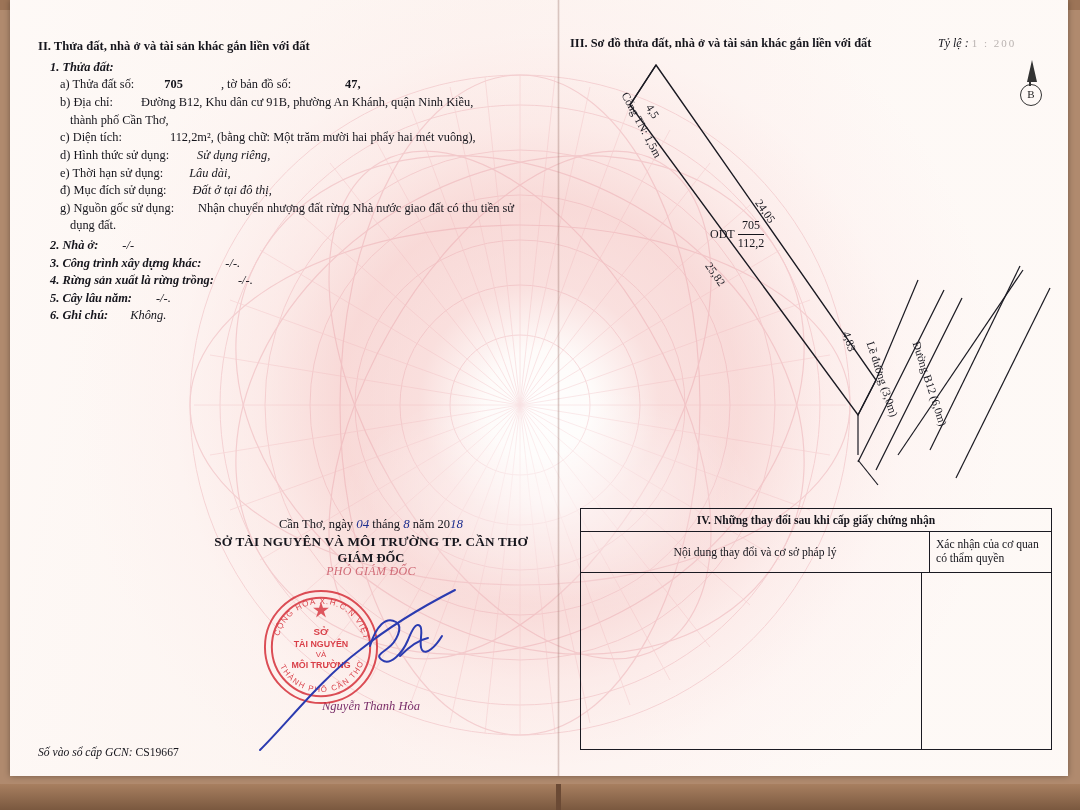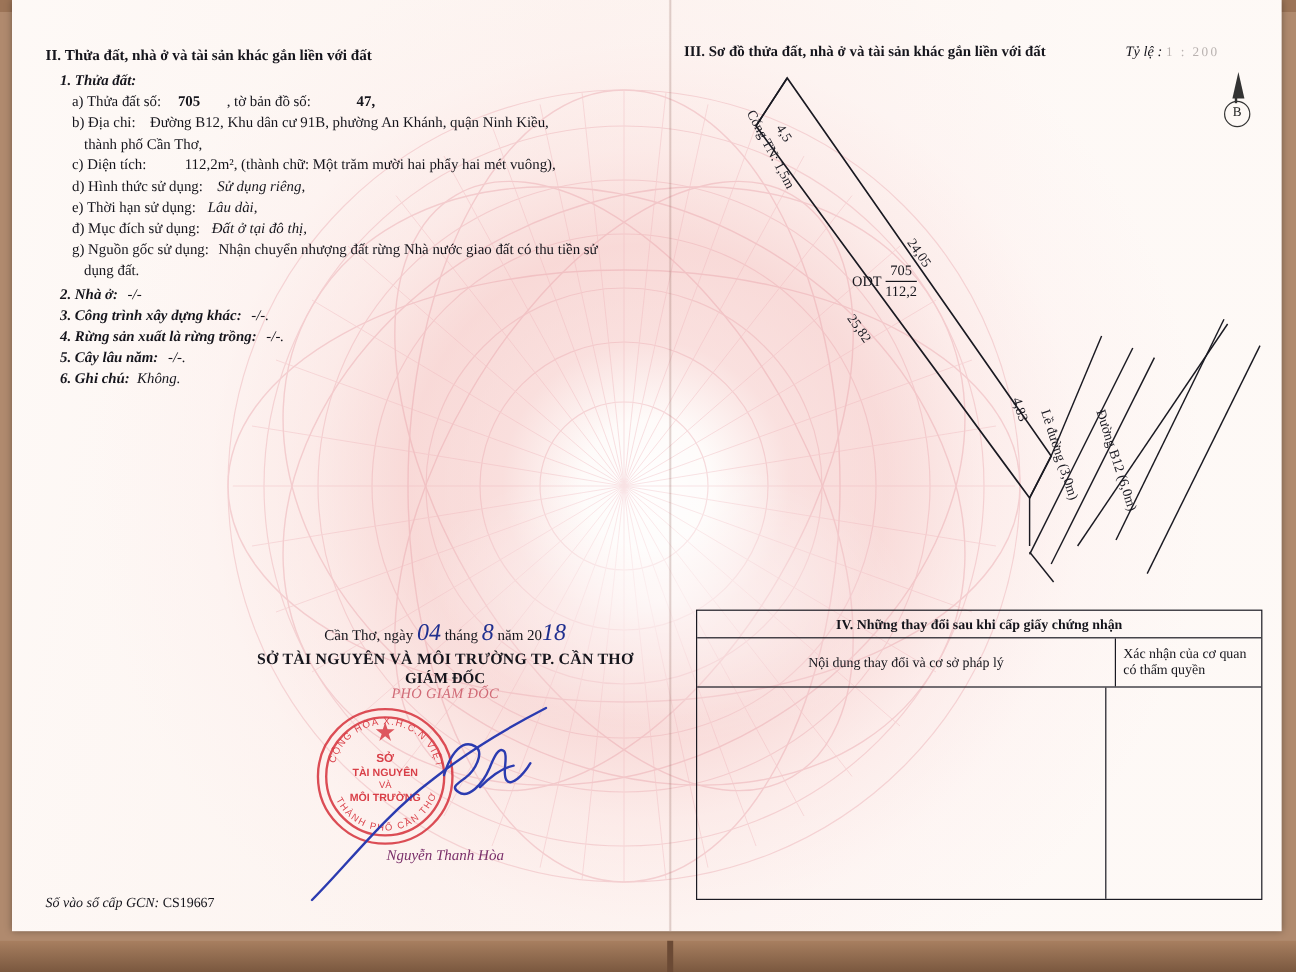--- a/index.html
+++ b/index.html
@@ -47,21 +47,21 @@
      background:linear-gradient(to bottom,#a87f60,#7a583f);}
   .wood-seam{position:absolute;left:408px;top:0;width:4px;height:10px;background:#5d4130;}
   .wood-seam2{position:absolute;left:556px;top:784px;width:5px;height:26px;background:#6b4a35;}
 
   
   .secII{position:absolute;left:28px;top:38px;width:510px;font-size:12.4px;color:#15151c;line-height:1.42;}
   .h2{font-weight:bold;font-size:12.6px;margin-bottom:3px;}
   .it{font-style:italic;}
   .lv1{margin-left:12px;}
   .lv2{margin-left:22px;}
-  .row{display:flex;}
+  .row{display:flex;gap:16px;}
   .lbl{white-space:nowrap;}
   .val{margin-left:6px;}
   .num-bold{font-weight:bold;}
 
   
   .secIII{position:absolute;left:560px;top:36px;width:480px;}
   .secIII .title{font-weight:bold;font-size:12.4px;color:#15151c;}
   .tyle{position:absolute;left:928px;top:36px;font-size:12px;font-style:italic;color:#15151c;}
   .tyle .faint{color:#b9b2b0;font-style:normal;letter-spacing:2px;font-size:11px;}
 
@@ -92,21 +92,21 @@
   .tbl .sub{display:flex;height:40px;border-bottom:1px solid #1a1a22;}
   .tbl .c1{width:340px;border-right:1px solid #1a1a22;display:flex;align-items:center;justify-content:center;text-align:center;padding:0 4px;}
   .tbl .c2{flex:1;display:flex;align-items:center;padding:2px 6px;line-height:1.25;}
   .tbl .body{display:flex;height:176px;}
   .tbl .b1{width:340px;border-right:1px solid #1a1a22;}
   .tbl .b2{flex:1;}
 
   
   .sig{position:absolute;left:196px;top:516px;width:330px;text-align:center;color:#15151c;}
   .sig .date{font-size:12.5px;}
-  .sig .hw{font-family:"Liberation Serif",serif;color:#1f2f8f;font-style:italic;font-size:20px;}
+  .sig .hw{font-family:"Liberation Serif",serif;color:#1f2f8f;font-style:italic;font-size:13px;}
   .sig .org{font-weight:bold;font-size:13.2px;margin-top:2px;letter-spacing:.2px;}
   .sig .pos{font-weight:bold;font-size:12.6px;margin-top:1px;}
   .sig .pgd{color:#d06a76;font-style:italic;font-size:12px;margin-top:-2px;letter-spacing:.3px;}
   .sig .name{font-style:italic;color:#7a2f6a;font-size:12.5px;margin-top:120px;}
 
   .stamp{position:absolute;left:252px;top:588px;width:118px;height:118px;}
   .scribble{position:absolute;left:240px;top:560px;width:280px;height:200px;}
 
   .footer{position:absolute;left:28px;top:746px;font-size:11.6px;color:#15151c;}
   .footer .hw{font-style:italic;}
@@ -204,21 +204,21 @@
       </div>
 
       <div class="lv2 row">
         <span class="lbl">b) Địa chỉ:</span>
         <span class="val" style="margin-left:12px;">Đường B12, Khu dân cư 91B, phường An Khánh, quận Ninh Kiều,</span>
       </div>
       <div class="lv2" style="margin-left:32px;">thành phố Cần Thơ,</div>
 
       <div class="lv2 row">
         <span class="lbl">c) Diện tích:</span>
-        <span class="val" style="margin-left:32px;">112,2m², (thành chữ: Một trăm mười hai phẩy hai mét vuông),</span>
+        <span class="val" style="margin-left:32px;">112,2m², (bằng chữ: Một trăm mười hai phẩy hai mét vuông),</span>
       </div>
 
       <div class="lv2 row">
         <span class="lbl">d) Hình thức sử dụng:</span>
         <span class="val it" style="margin-left:12px;text-align:center;">Sử dụng riêng,</span>
       </div>
 
       <div class="lv2 row">
         <span class="lbl">e) Thời hạn sử dụng:</span>
         <span class="val it" style="margin-left:10px;">Lâu dài,</span>

